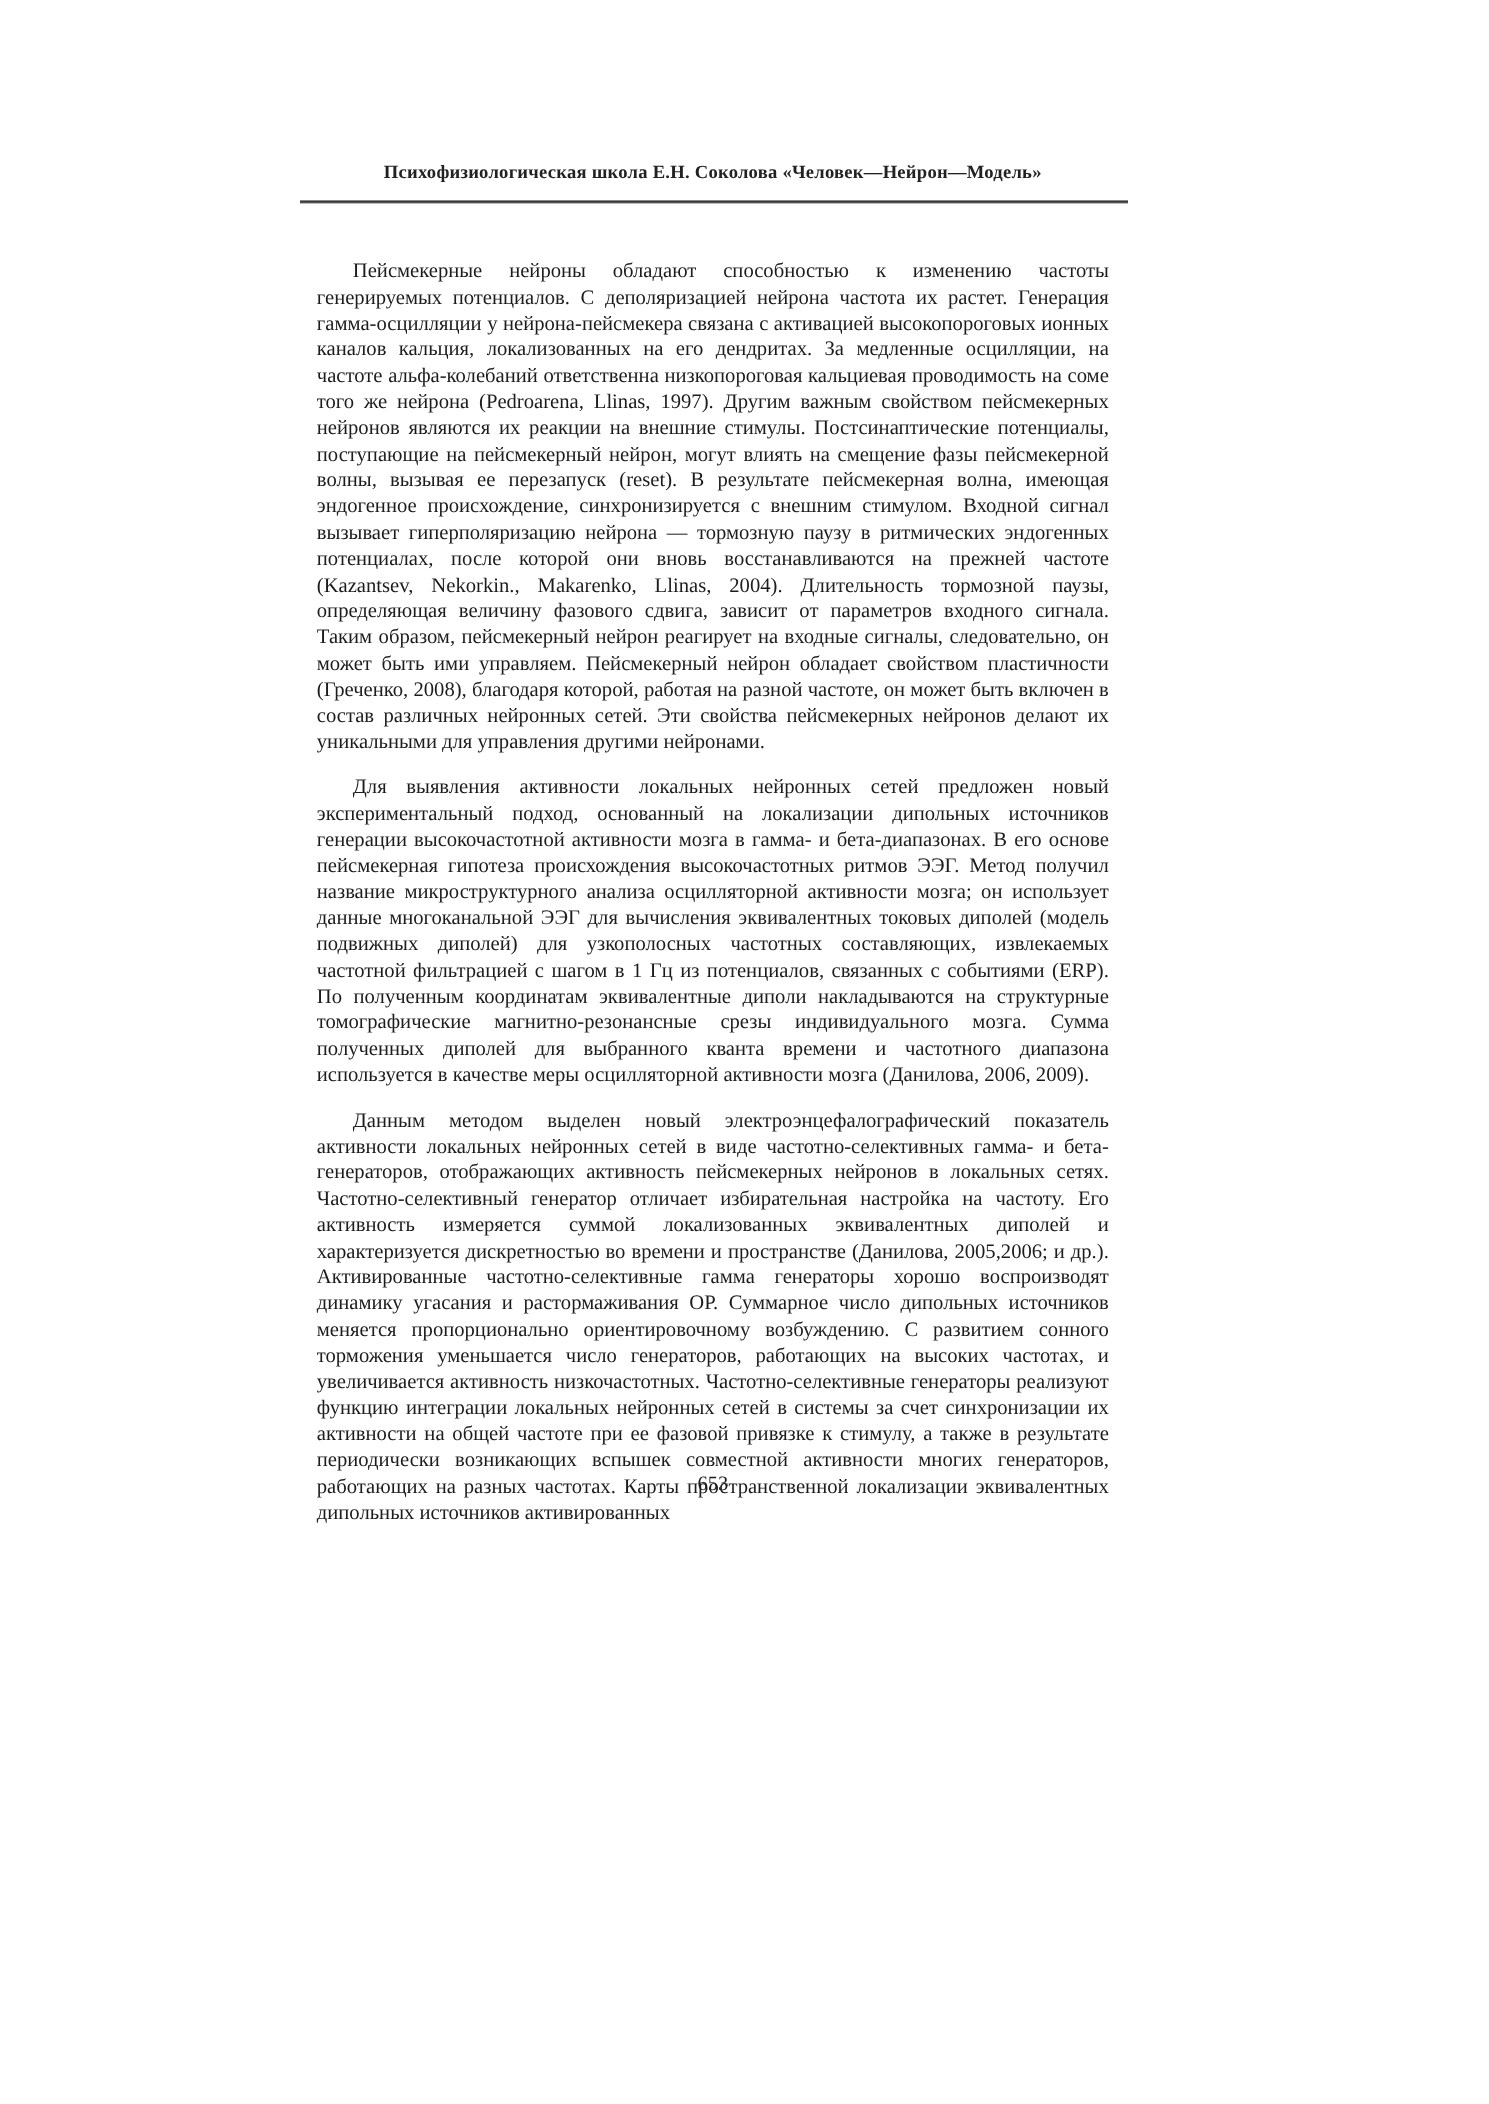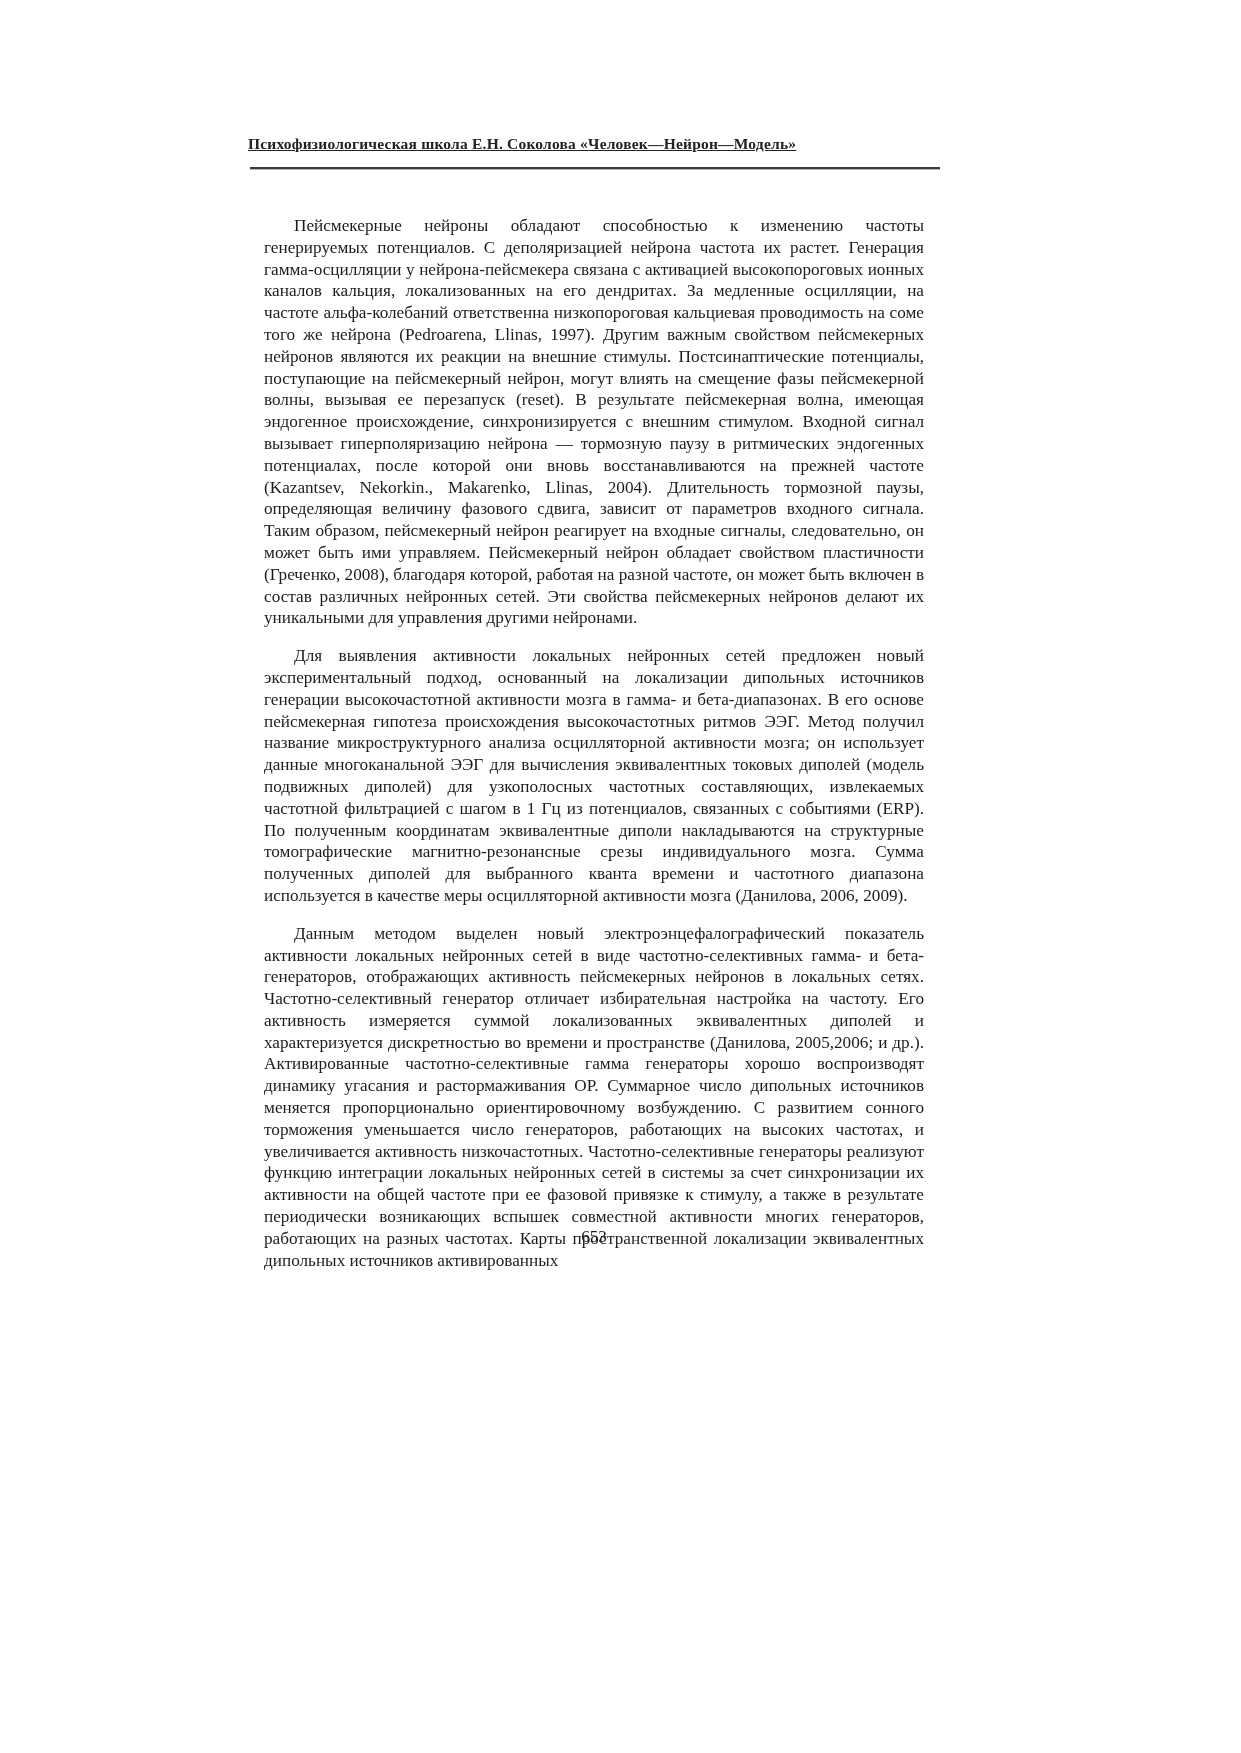--- a/index.html
+++ b/index.html
@@ -14,26 +14,25 @@
     background: #ffffff;
     font-family: "Liberation Serif", serif;
     color: #1c1c1c;
     overflow: hidden;
   }
   .running-head {
     position: absolute;
     top: 135px;
     left: 248px;
     width: 692px;
-    text-align: left;
+    text-align: center;
     font-size: 15.5px;
     font-weight: bold;
     letter-spacing: 0.2px;
     color: #222;
-    text-decoration: underline;
   }
   .head-rule {
     position: absolute;
     top: 167px;
     left: 250px;
     width: 690px;
     height: 2px;
     background: #3a3a3a;
     border-bottom: 1px solid #b9b9b9;
   }

